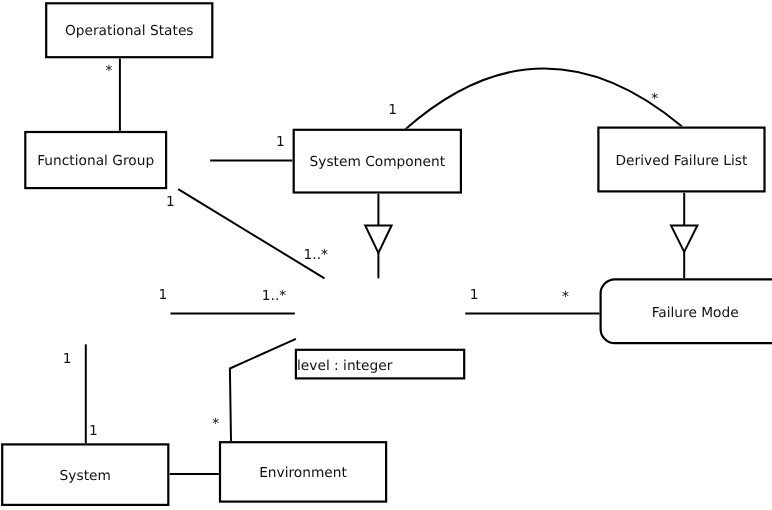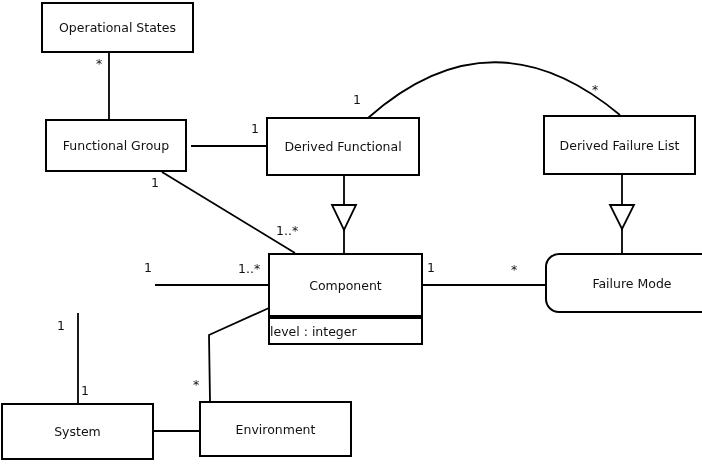--- a/index.html
+++ b/index.html
@@ -22,21 +22,21 @@
     align-items: center;
     justify-content: center;
     font-size: 12.5px;
     z-index: 2;
     cursor: default;
   }
   .attr-box {
     justify-content: flex-start;
   }
   .box-operational-states { left: 41px;  top: 2px;   width: 153px; height: 51px; justify-content: center; }
-  .box-functional-group   { left: 45px;  top: 119px; width: 142px; height: 53px; }
+  .box-functional-group   { left: 22px;  top: 119px; width: 130px; height: 53px; }
   .box-derived-component  { left: 266px; top: 117px; width: 154px; height: 59px; }
   .box-derived-failure-mode{ left: 543px; top: 115px; width: 153px; height: 60px; }
   .box-parts-list         { left: 2px;   top: 257px; width: 153px; height: 56px; }
   .box-component-name     { left: 268px; top: 253px; width: 155px; height: 64px; }
   .box-component-attr     { left: 268px; top: 317px; width: 155px; height: 28px; }
   .box-failure-mode       { left: 545px; top: 253px; width: 174px; height: 60px; border-radius: 14px; }
   .box-system             { left: 1px;   top: 403px; width: 153px; height: 57px; }
   .box-environment        { left: 199px; top: 401px; width: 153px; height: 56px; }
   .mult {
     position: absolute;
@@ -88,31 +88,28 @@
 
   <div class="uml-box box-operational-states">
     <span>Operational States</span>
   </div>
 
   <div class="uml-box box-functional-group">
     <span>Functional Group</span>
   </div>
 
   <div class="uml-box box-derived-component">
-    <span>Derived Functional</span>
+    <span>System Component</span>
   </div>
 
   <div class="uml-box box-derived-failure-mode">
     <span>Derived Failure List</span>
   </div>
 
 
-  <div class="uml-box box-component-name">
-    <span>Component</span>
-  </div>
 
   <div class="uml-box attr-box box-component-attr">
     <span>level : integer</span>
   </div>
 
   <div class="uml-box box-failure-mode">
     <span>Failure Mode</span>
   </div>
 
   <div class="uml-box box-system">

